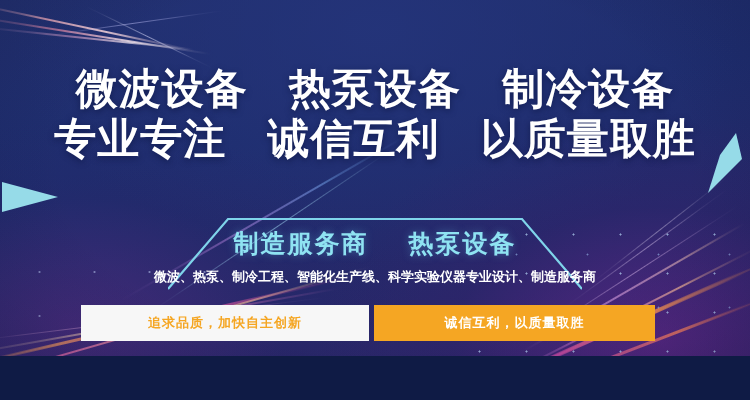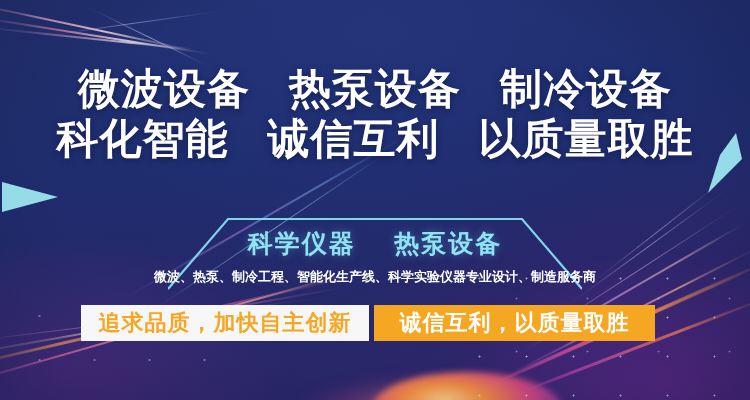--- a/index.html
+++ b/index.html
@@ -3,23 +3,23 @@
 <meta charset="utf-8">
 <style>
   html, body {
     margin: 0;
     padding: 0;
     background: #0f1b45;
   }
   #banner {
     position: relative;
     width: 750px;
-    height: 400px;
+    height: 356px;
     overflow: hidden;
-    font-family: Liberation Serif, serif;
+    font-family: Liberation Sans, sans-serif;
     background: #404040;
   }
 
   
   .bg-base {
     position: absolute;
     inset: 0;
     background:
       radial-gradient(ellipse 460px 300px at 88% 96%, rgba(120,40,150,0.55) 0%, rgba(60,30,110,0.25) 45%, rgba(30,45,110,0) 75%),
       radial-gradient(ellipse 420px 260px at 10% 92%, rgba(110,45,140,0.42) 0%, rgba(45,35,105,0.2) 50%, rgba(30,45,110,0) 80%),
@@ -161,21 +161,21 @@
     letter-spacing: 0px;
     white-space: nowrap;
   }
 
   
   .btn {
     position: absolute;
     top: 305px;
     height: 36px;
     line-height: 36px;
-    font-size: 22px;
+    font-size: 13px;
     font-weight: bold;
     text-align: center;
     letter-spacing: 1px;
     white-space: nowrap;
     cursor: pointer;
   }
   .btn-left {
     left: 81px;
     width: 288px;
     background: #f7f7f7;
@@ -237,36 +237,36 @@
 
   <div class="headline">
     <span class="line">
       <span>微波设备</span>
       <span class="gap"></span>
       <span>热泵设备</span>
       <span class="gap"></span>
       <span>制冷设备</span>
     </span>
     <span class="line">
-      <span>科化智能</span>
+      <span>专业专注</span>
       <span class="gap"></span>
       <span>诚信互利</span>
       <span class="gap"></span>
       <span>以质量取胜</span>
     </span>
   </div>
 
   <div class="trapezoid">
     <svg width="414" height="74" viewBox="0 0 414 74">
       <polyline points="0,73 60,3 354,3 414,73" fill="none" stroke="#7fd4ea" stroke-width="2.2" stroke-linejoin="miter"></polyline>
     </svg>
   </div>
 
   <div class="slogan">
-    <span>科学仪器</span>
+    <span>制造服务商</span>
     <span class="gap"></span>
     <span>热泵设备</span>
   </div>
 
   <div class="desc">微波、热泵、制冷工程、智能化生产线、科学实验仪器专业设计、制造服务商</div>
 
   <div class="btn btn-left">追求品质，加快自主创新</div>
   <div class="btn btn-right">诚信互利，以质量取胜</div>
 
 </div>

